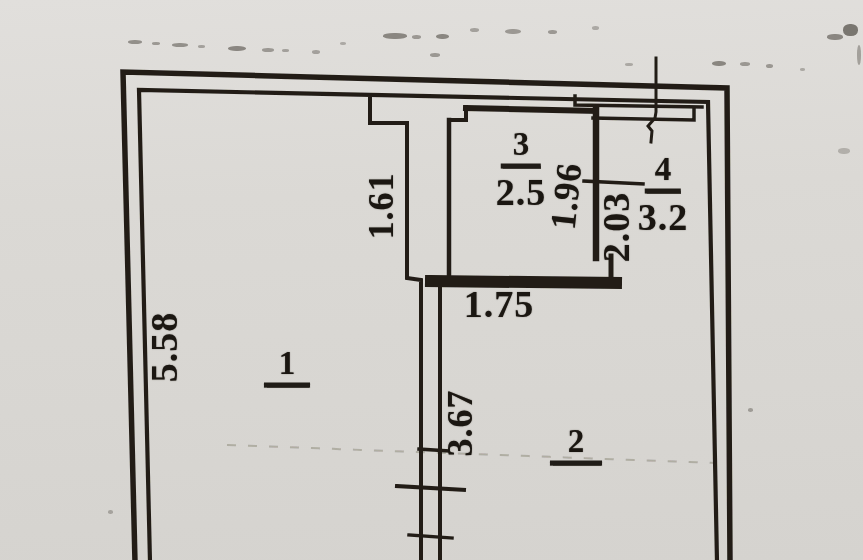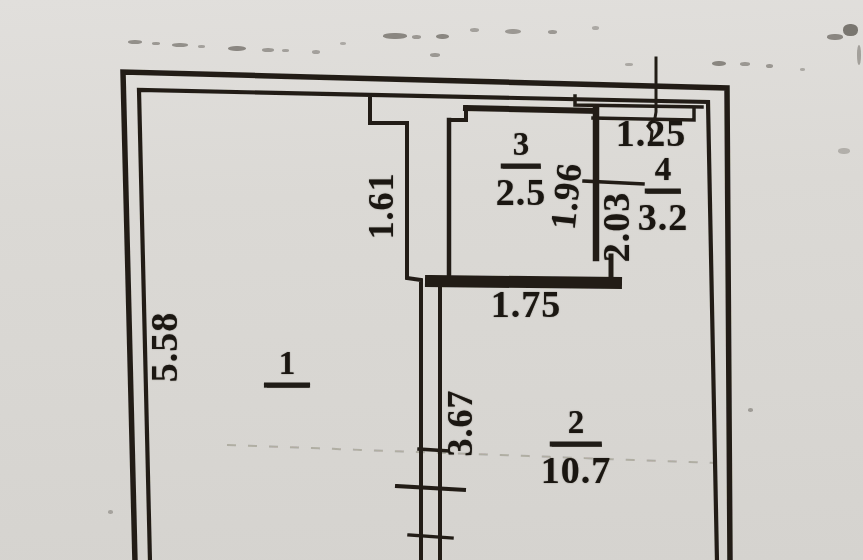--- a/index.html
+++ b/index.html
@@ -72,42 +72,40 @@
   </svg>
 
   <div class="room-label" style="left:287px;top:369px">
     <span class="rnum">1</span>
     <span class="rline" style="width:46px"></span>
   </div>
 
   <div class="room-label" style="left:576px;top:447px">
     <span class="rnum">2</span>
     <span class="rline" style="width:52px"></span>
-    <span class="rarea">10.7</span>
   </div>
 
   <div class="room-label" style="left:521px;top:169px">
     <span class="rnum">3</span>
     <span class="rline" style="width:40px"></span>
     <span class="rarea">2.5</span>
   </div>
 
   <div class="room-label" style="left:663px;top:194px">
     <span class="rnum">4</span>
     <span class="rline" style="width:36px"></span>
     <span class="rarea">3.2</span>
   </div>
 
   <div class="lbl vert" style="left:164px;top:347px">5.58</div>
   <div class="lbl vert" style="left:381px;top:206px;font-size:36px">1.61</div>
   <div class="lbl vert" style="left:460px;top:423px;font-size:36px">3.67</div>
   <div class="lbl vert-tilt" style="left:566px;top:196px;font-size:36px">1.96</div>
   <div class="lbl vert" style="left:616px;top:227px">2.03</div>
-  <div class="lbl" style="left:526px;top:304px">1.75</div>
-  <div class="lbl" style="left:651px;top:133px">1.25</div>
+  <div class="lbl" style="left:499px;top:304px">1.75</div>
 
   <div>
     <div class="speck" style="left:128px;top:40px;width:14px;height:4px;opacity:.45"></div>
     <div class="speck" style="left:152px;top:42px;width:8px;height:3px;opacity:.4"></div>
     <div class="speck" style="left:172px;top:43px;width:16px;height:4px;opacity:.45"></div>
     <div class="speck" style="left:198px;top:45px;width:7px;height:3px;opacity:.35"></div>
     <div class="speck" style="left:228px;top:46px;width:18px;height:5px;opacity:.5"></div>
     <div class="speck" style="left:262px;top:48px;width:12px;height:4px;opacity:.4"></div>
     <div class="speck" style="left:282px;top:49px;width:7px;height:3px;opacity:.35"></div>
     <div class="speck" style="left:312px;top:50px;width:8px;height:4px;opacity:.35"></div>

